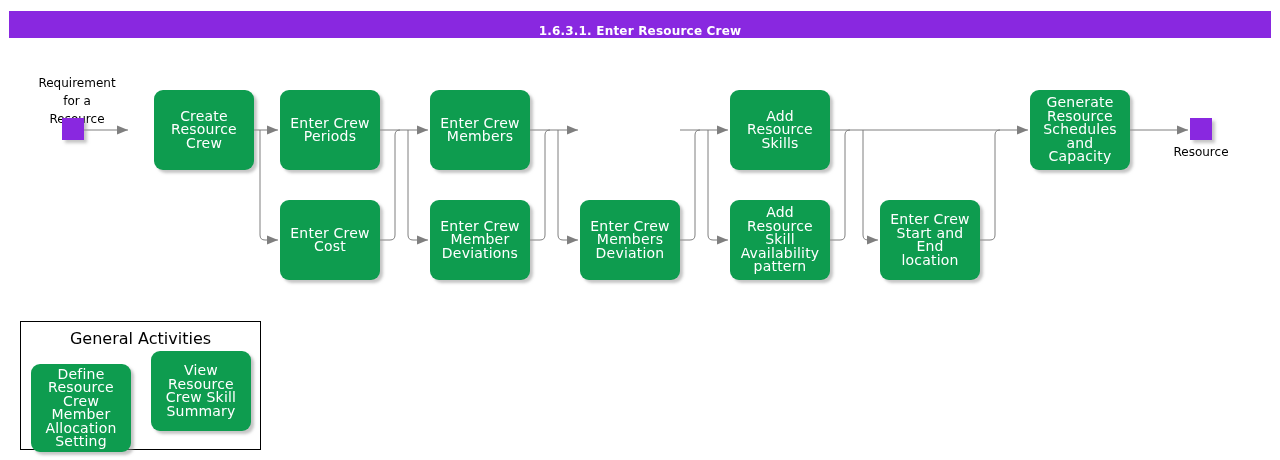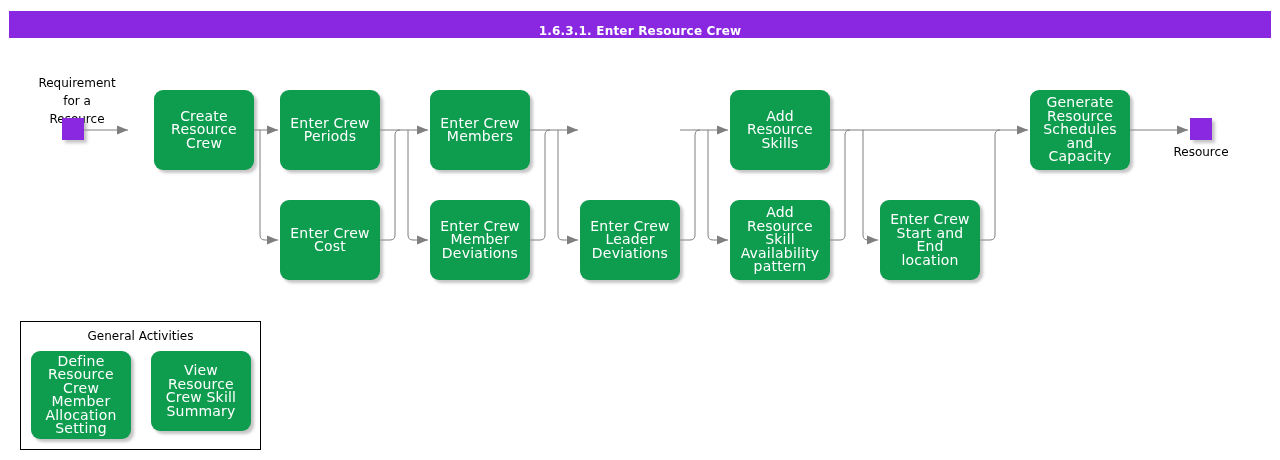--- a/index.html
+++ b/index.html
@@ -47,21 +47,21 @@
     text-align:center;white-space:pre-line;
   }
 
   
   .ga-panel{
     position:absolute;left:20px;top:321px;width:241px;height:129px;
     border:1px solid #000;background:#fff;
   }
   .ga-title{
     position:absolute;left:0;top:7px;width:100%;text-align:center;
-    color:#000;font-size:12px;
+    color:#000;font-size:16px;
   }
 </style>
 </head>
 <body>
 
 <div id="stage">
 
   <div class="banner">
     <span>1.6.3.1. Enter Resource Crew</span>
   </div>
@@ -99,26 +99,26 @@
   <div class="event-square" style="left:62px;top:118px;"></div>
 
   <div class="node" style="left:130px;top:90px;margin-left:24px;">Create Resource Crew</div>
   <div class="node" style="left:280px;top:90px;">Enter Crew Periods</div>
   <div class="node" style="left:430px;top:90px;">Enter Crew Members</div>
   <div class="node" style="left:730px;top:90px;">Add Resource Skills</div>
   <div class="node" style="left:1030px;top:90px;">Generate Resource Schedules and Capacity</div>
 
   <div class="node" style="left:280px;top:200px;">Enter Crew Cost</div>
   <div class="node" style="left:430px;top:200px;border-radius:9px;">Enter Crew Member Deviations</div>
-  <div class="node" style="left:580px;top:200px;">Enter Crew Leader Deviations</div>
+  <div class="node" style="left:580px;top:200px;">Enter Crew Members Deviation</div>
   <div class="node" style="left:730px;top:200px;">Add Resource Skill Availability pattern</div>
   <div class="node" style="left:880px;top:200px;">Enter Crew Start and End location</div>
 
   <div class="event-square" style="left:1190px;top:118px;"></div>
   <div class="event-label" style="left:1161px;top:143px;width:80px;">Resource</div>
 
   <div class="ga-panel">
     <div class="ga-title">General Activities</div>
-    <div class="node" style="left:10px;top:29px;width:100px;height:88px;">Define Resource Crew Member Allocation Setting</div>
+    <div class="node" style="left:10px;top:42px;width:100px;height:88px;">Define Resource Crew Member Allocation Setting</div>
     <div class="node" style="left:130px;top:29px;width:100px;height:80px;">View Resource Crew Skill Summary</div>
   </div>
 
 </div>
 
 </body></html>

